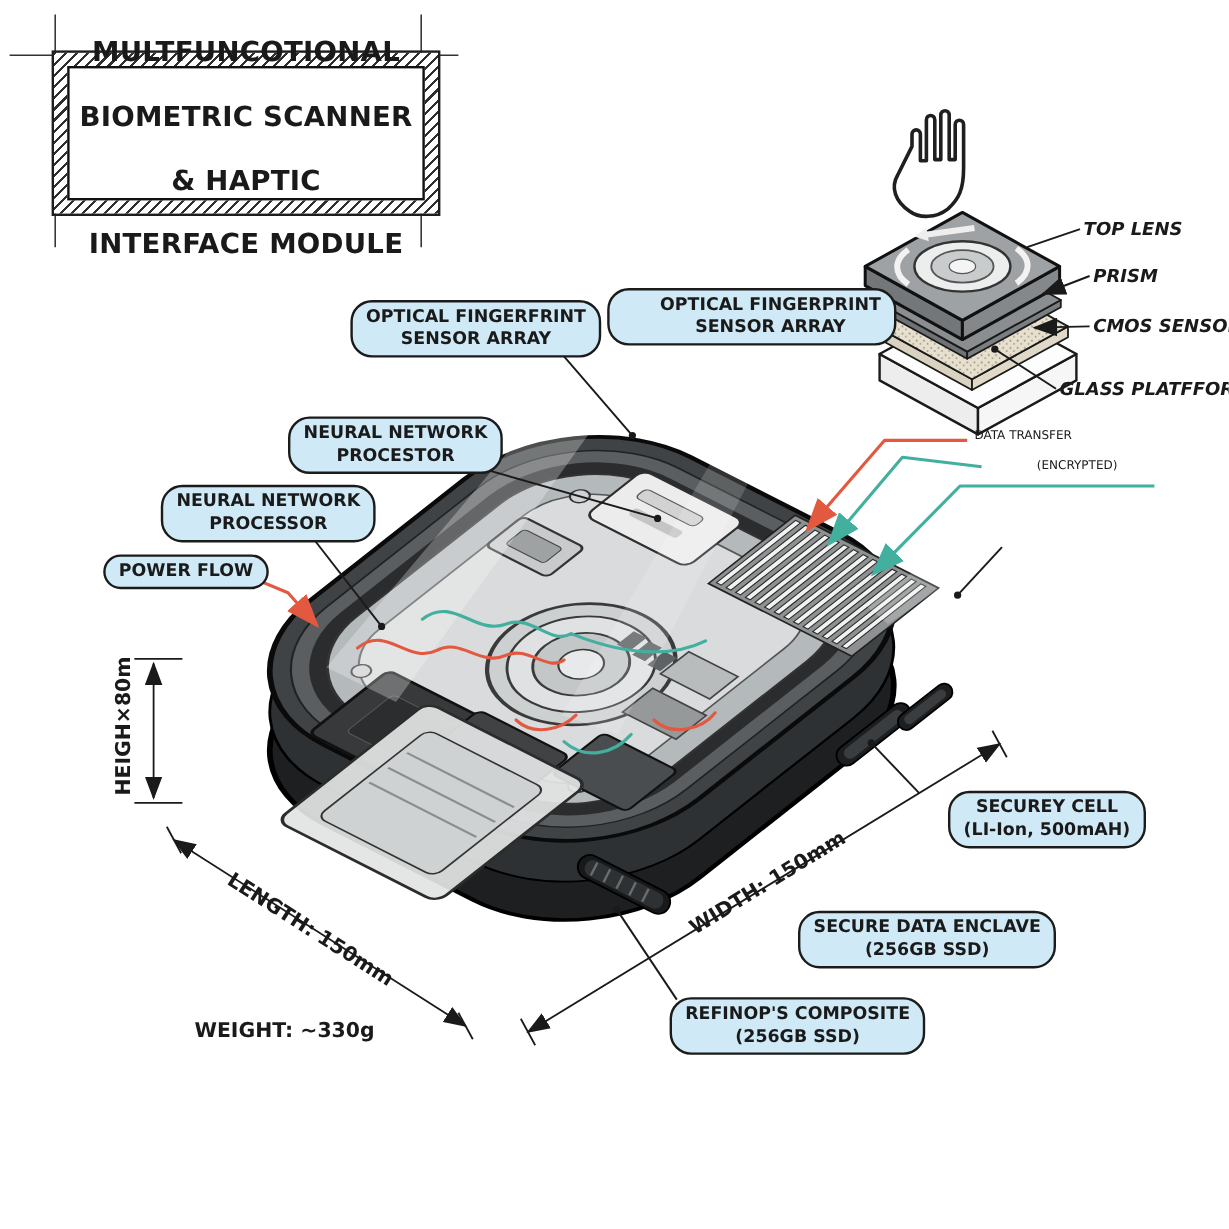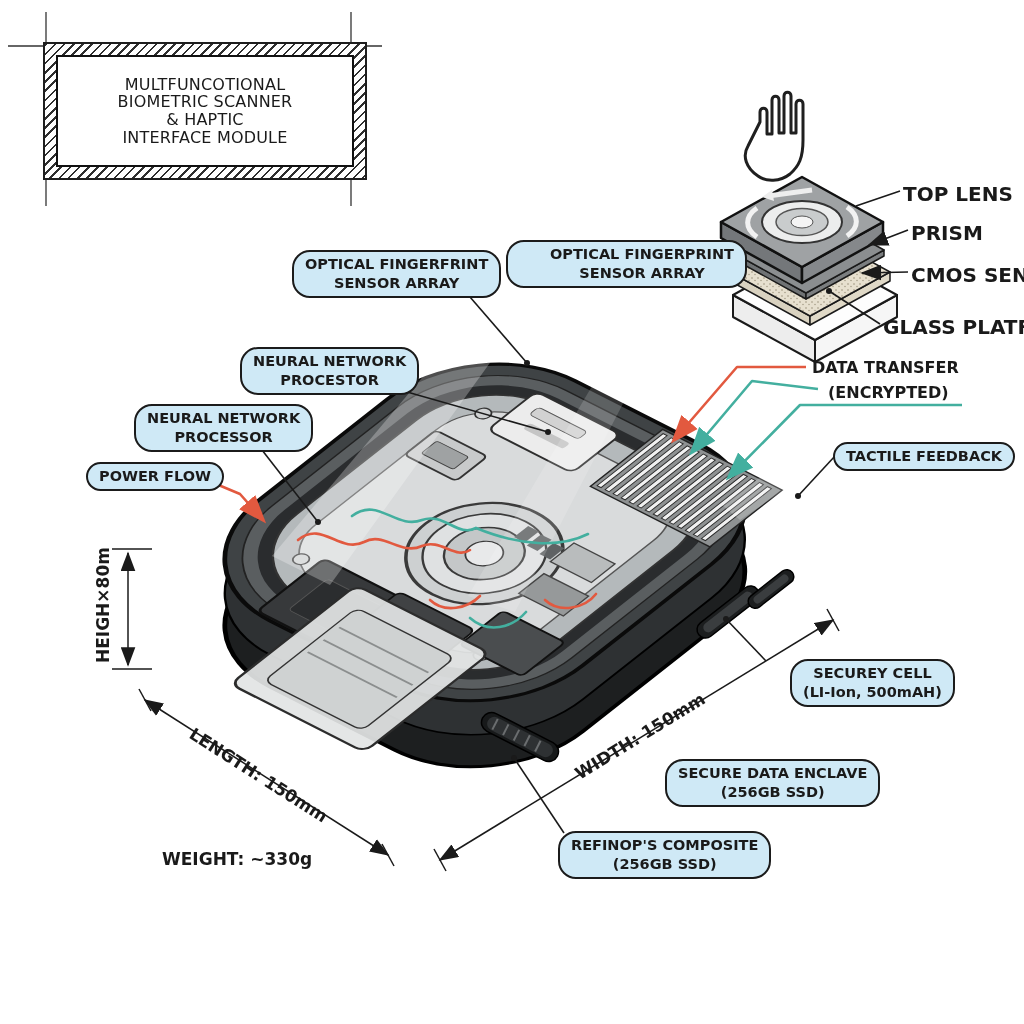--- a/index.html
+++ b/index.html
@@ -6,30 +6,30 @@
   .canvas{position:relative;width:1024px;height:1024px;background:#ffffff;overflow:hidden;
           font-family:"DejaVu Sans",sans-serif;color:var(--ink,#1a1a1a);}
   svg.art{position:absolute;left:0;top:0;width:1024px;height:1024px;}
 
   
   .title-hatch{position:absolute;left:43px;top:42px;width:324px;height:138px;
       background:repeating-linear-gradient(135deg,#2f2f2f 0 1.8px,#ffffff 1.8px 6.5px);
       border:2px solid #1e1e1e;box-sizing:border-box;}
   .title-inner{position:absolute;inset:11px;background:#fff;border:2px solid #111;
       display:flex;flex-direction:column;align-items:center;justify-content:center;}
-  .title-inner div{font-weight:normal;font-size:16px;line-height:1.1;letter-spacing:.2px;white-space:nowrap;}
+  .title-inner div{font-weight:bold;font-size:23px;line-height:1.1;letter-spacing:.2px;white-space:nowrap;margin-top:28px;}
 
   
   .callout{position:absolute;background:var(--callout-fill,#cfe9f6);
       border:2px solid var(--callout-border,#1b1b1b);border-radius:18px;
       padding:3px 11px;font-weight:bold;font-size:14.5px;line-height:1.3;
       text-align:center;white-space:nowrap;box-sizing:border-box;}
-  .plain-label{position:absolute;font-weight:bold;font-size:16px;white-space:nowrap;}
+  .plain-label{position:absolute;font-weight:normal;font-size:10px;white-space:nowrap;}
   .dim-label{position:absolute;font-weight:bold;font-size:17px;white-space:nowrap;}
-  .x-label{position:absolute;font-weight:bold;font-size:20px;white-space:nowrap;}
+  .x-label{position:absolute;font-weight:bold;font-size:15px;white-space:nowrap;font-style:italic;}
 
   .rot-length{transform:rotate(32.5deg);transform-origin:center;}
   .rot-width{transform:rotate(-31.5deg);transform-origin:center;}
   .rot-height{transform:rotate(-90deg);transform-origin:center;}
 
   .power-stroke{stroke:var(--power-line,#e2593f);}
   .data-stroke{stroke:var(--data-line,#43af9f);}
   .ink-stroke{stroke:var(--ink,#1a1a1a);}
 </style>
 </head>
@@ -294,38 +294,35 @@
   <span>NEURAL NETWORK</span><br>
   <span>PROCESTOR</span>
 </div>
 <div class="callout" style="left:134px;top:404px;">
   <span>NEURAL NETWORK</span><br>
   <span>PROCESSOR</span>
 </div>
 <div class="callout" style="left:86px;top:462px;">
   <span>POWER FLOW</span>
 </div>
-<div class="callout" style="left:833px;top:442px;">
-  <span>TACTILE FEEDBACK</span>
-</div>
 <div class="callout" style="left:762px;top:659px;margin-left:28px;">
   <span>SECUREY CELL</span><br>
   <span>(LI-Ion, 500mAH)</span>
 </div>
 <div class="callout" style="left:665px;top:759px;">
   <span>SECURE DATA ENCLAVE</span><br>
   <span>(256GB SSD)</span>
 </div>
 <div class="callout" style="left:558px;top:831px;">
   <span>REFINOP'S COMPOSITE</span><br>
   <span>(256GB SSD)</span>
 </div>
 
 <div class="plain-label" style="left:812px;top:358px;">DATA TRANSFER</div>
-<div class="plain-label" style="left:828px;top:383px;">(ENCRYPTED)</div>
+<div class="plain-label" style="left:864px;top:383px;">(ENCRYPTED)</div>
 
 <div class="x-label" style="left:903px;top:182px;">TOP LENS</div>
 <div class="x-label" style="left:911px;top:221px;text-align:right;">PRISM</div>
 <div class="x-label" style="left:911px;top:263px;">CMOS SENSOR</div>
 <div class="x-label" style="left:883px;top:315px;">GLASS PLATFFORM</div>
 
 <div class="dim-label rot-height" style="left:47px;top:597px;width:112px;text-align:center;">HEIGH×80m</div>
 <div class="dim-label rot-length" style="left:176px;top:765px;width:165px;text-align:center;">LENGTH: 150mm</div>
 <div class="dim-label rot-width" style="left:560px;top:726px;width:160px;text-align:center;">WIDTH: 150mm</div>
 <div class="dim-label" style="left:162px;top:849px;">WEIGHT: ~330g</div>

